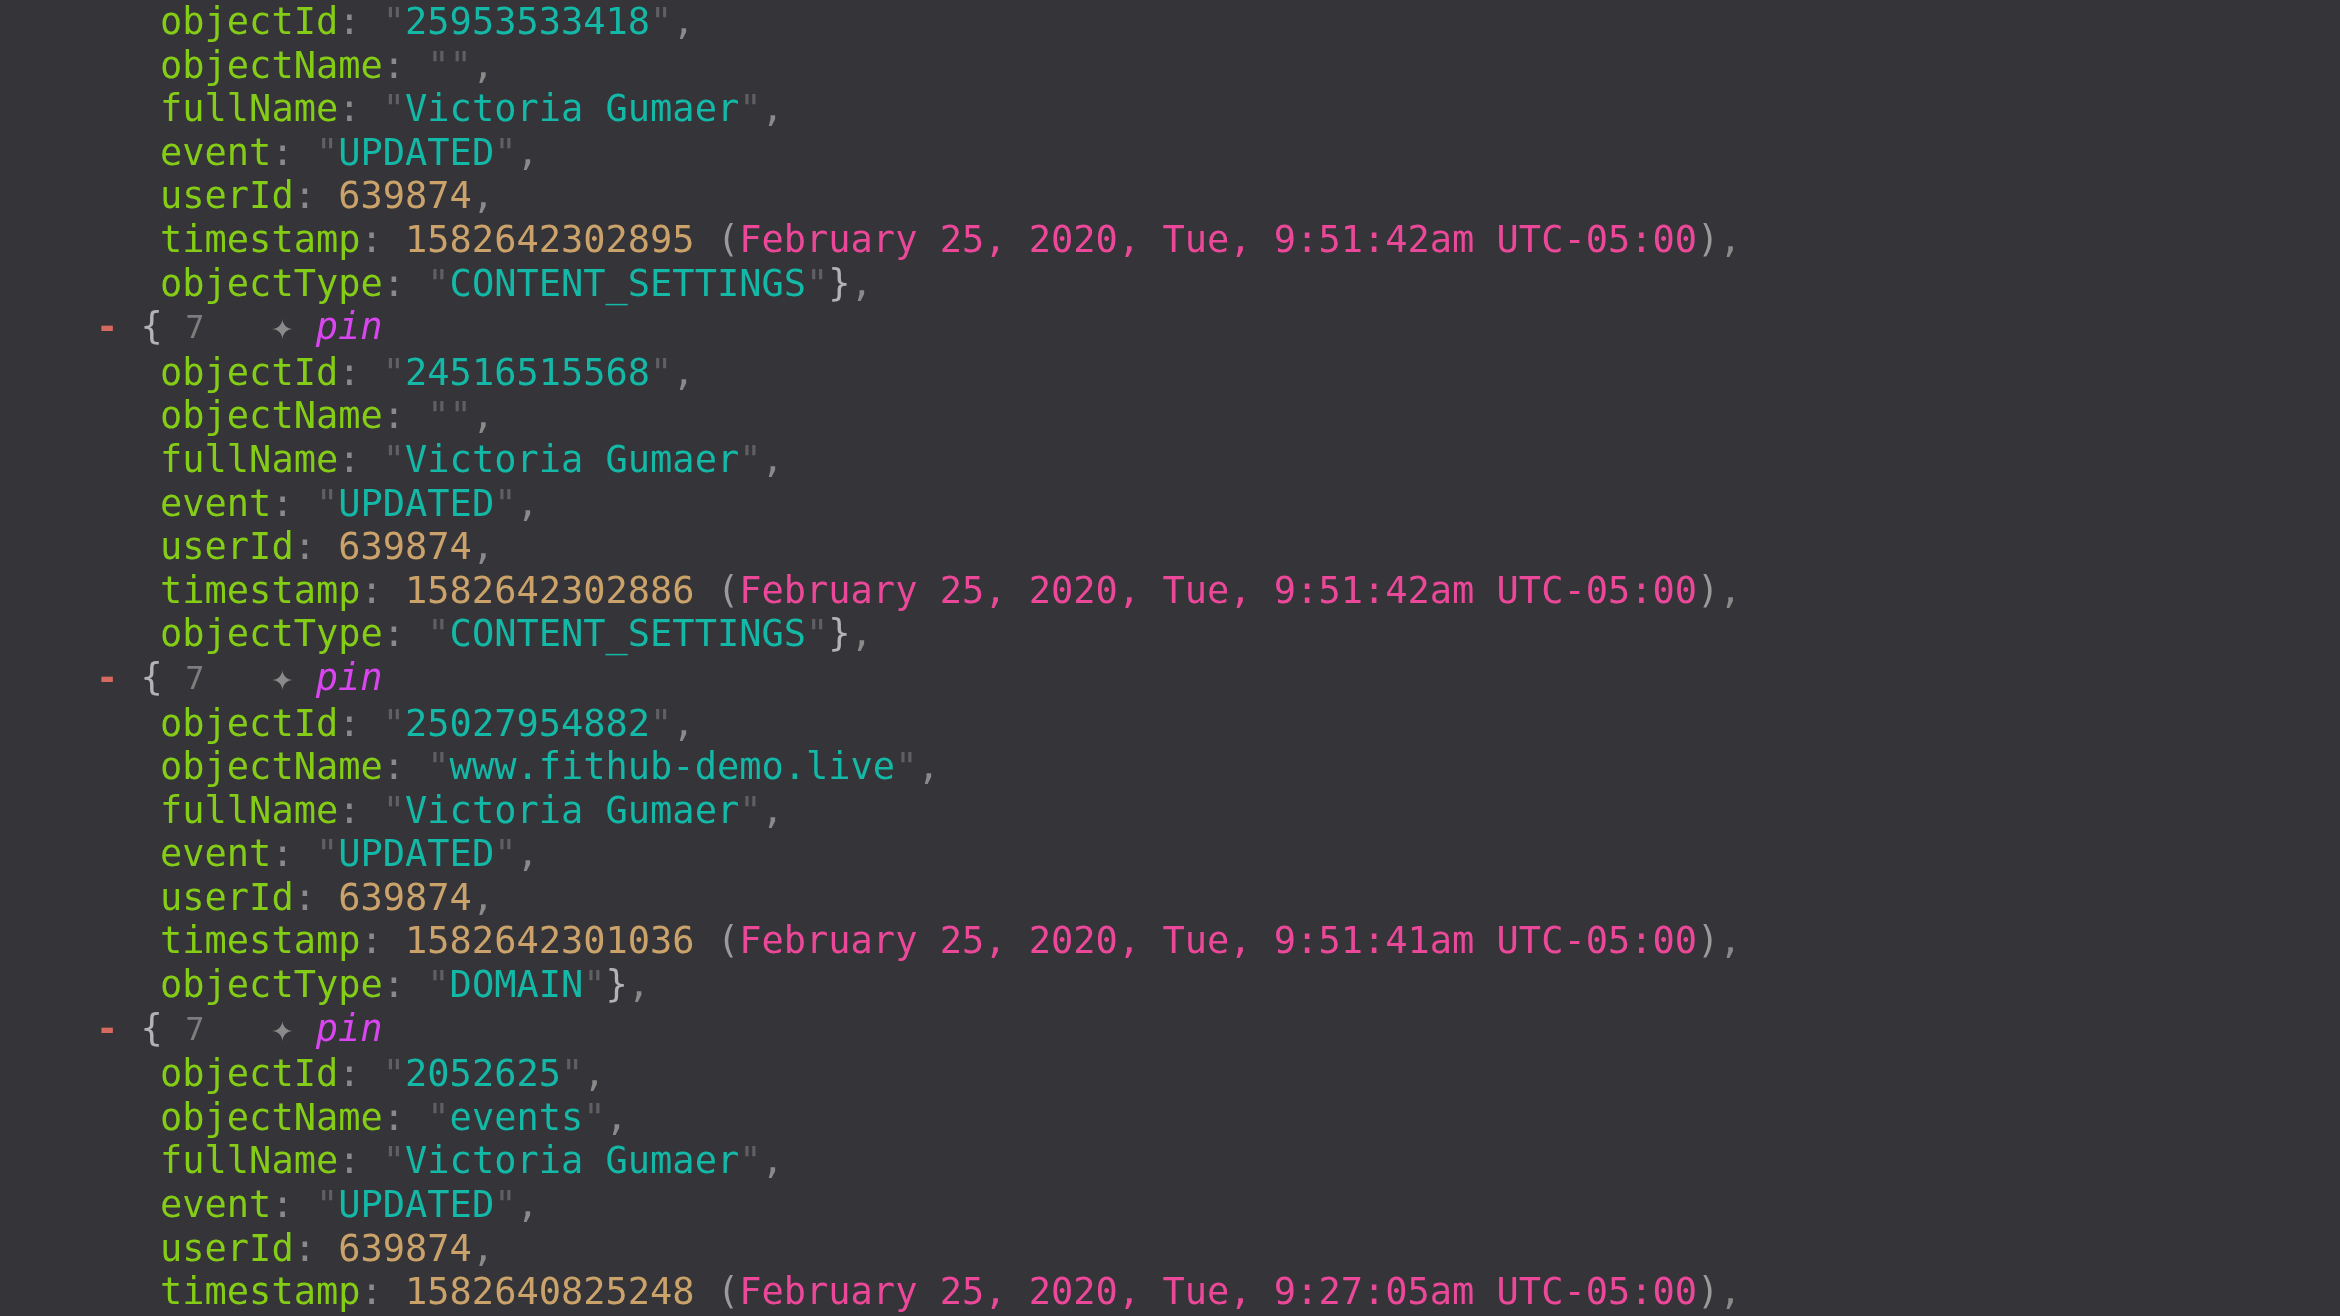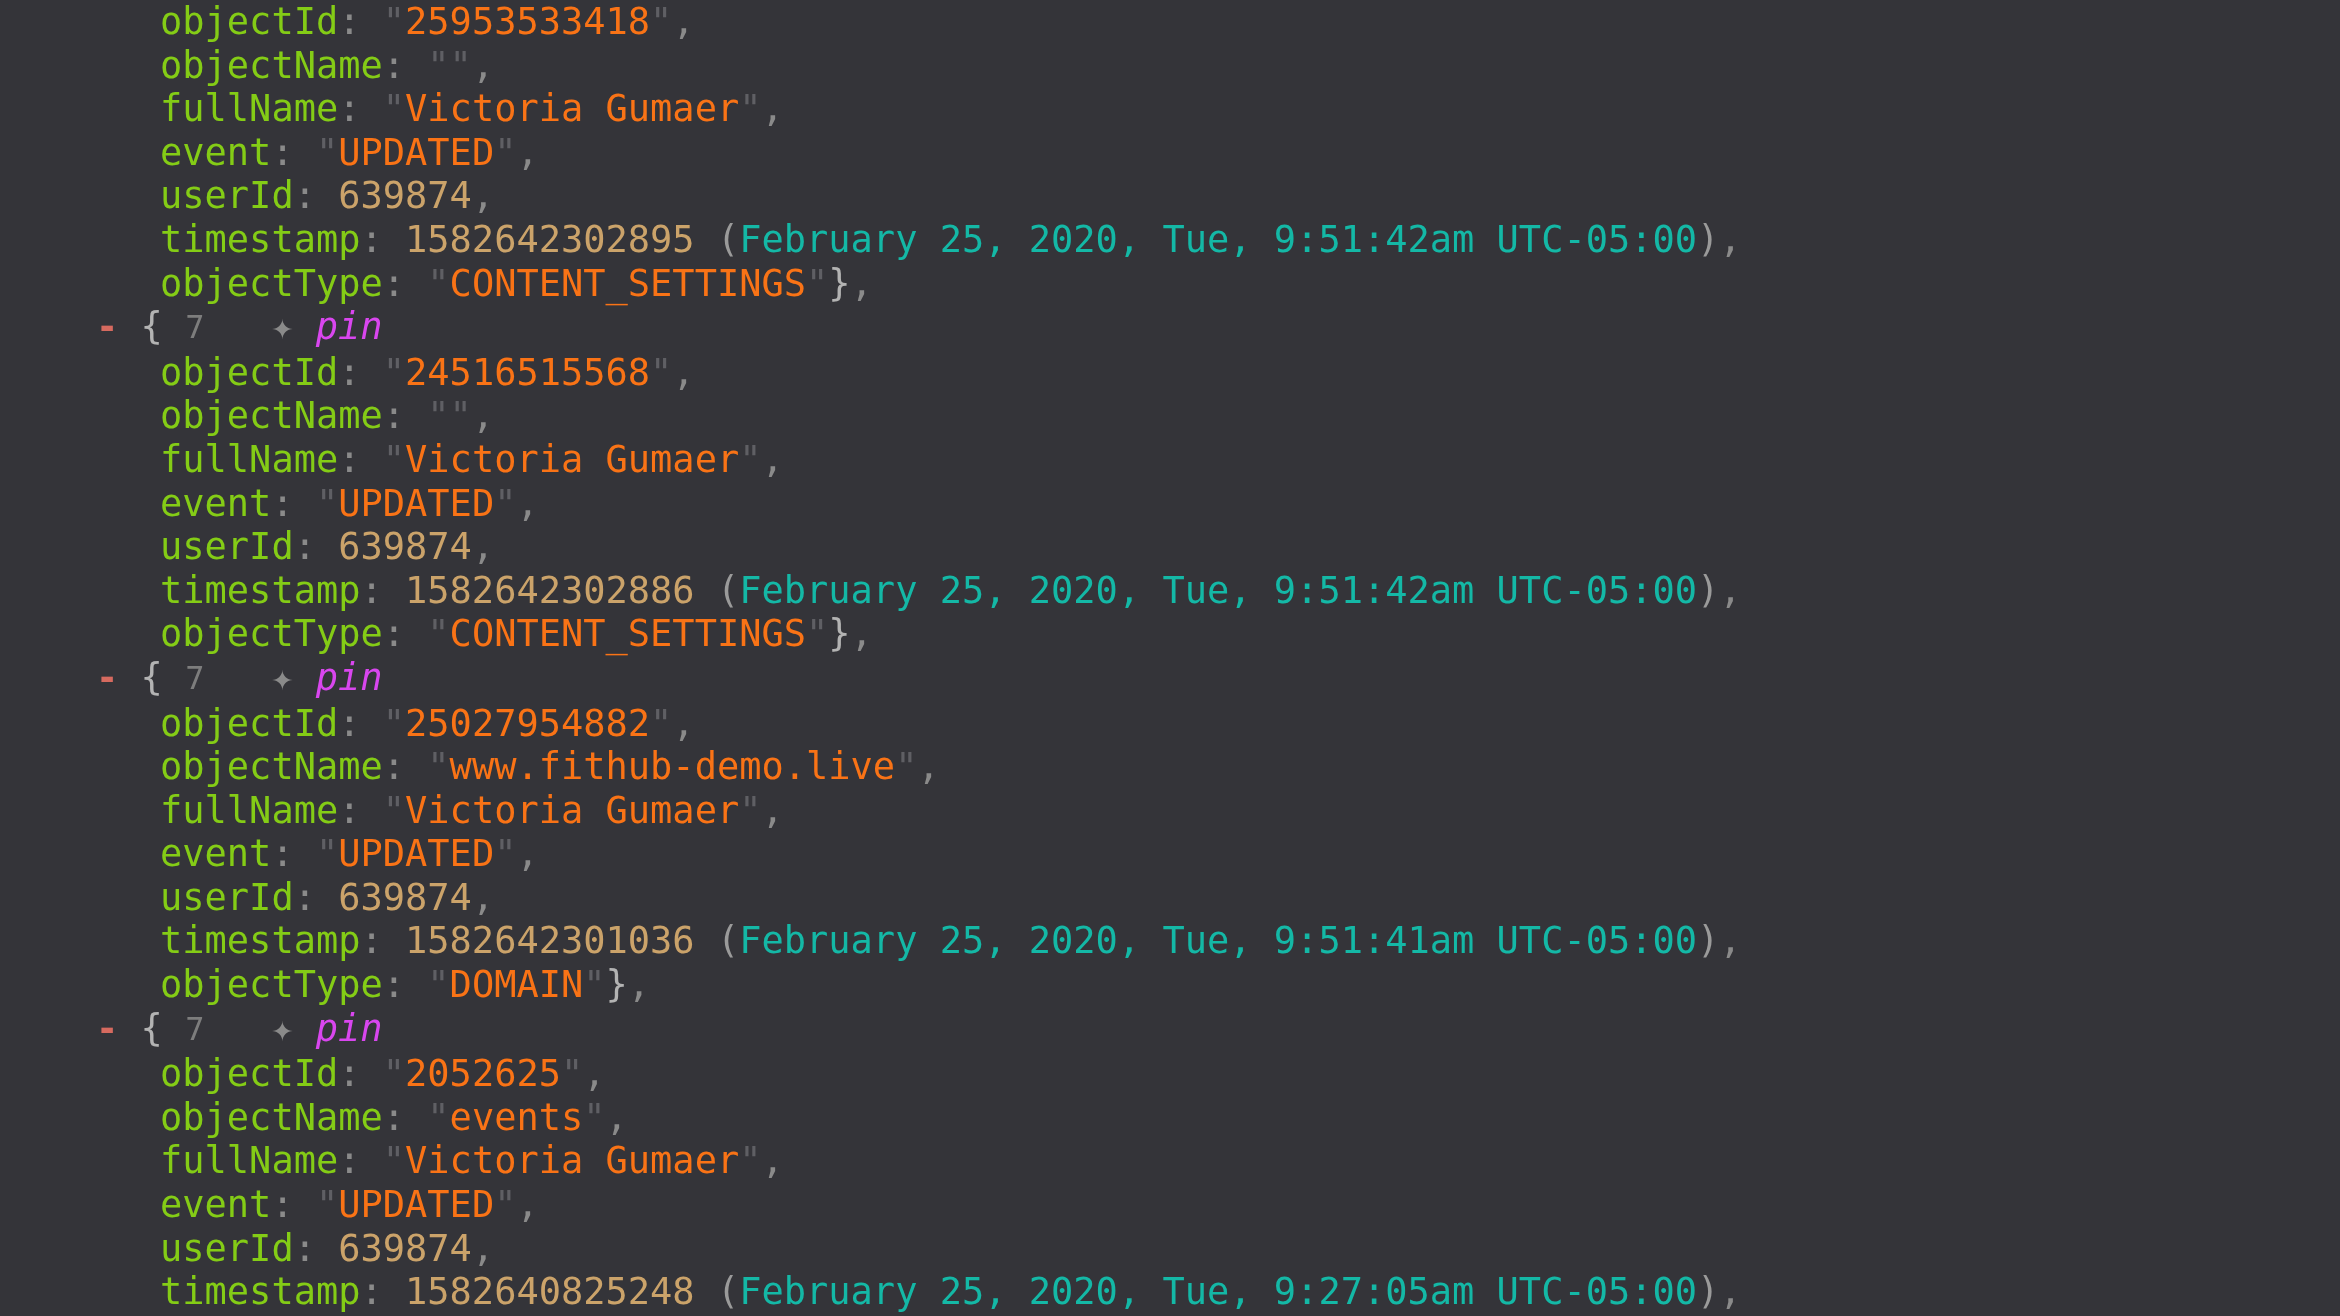--- a/index.html
+++ b/index.html
@@ -15,24 +15,24 @@
     height: 1316px;
   }
   .viewer {
     white-space: pre;
     padding: 0;
   }
   .row { display: block; }
   .k   { color: #84cc16; }         
   .c   { color: #8a8a8a; }         
   .q   { color: #5f5f64; }         
-  .s   { color: #f97316; }         
+  .s   { color: #14b8a6; }         
   .n   { color: #cba36a; }         
   .pn  { color: #9a9a9a; }         
-  .d   { color: #14b8a6; }         
+  .d   { color: #ec4899; }         
   .com { color: #8a8a8a; }         
   .br  { color: #b3b3b3; }         
   .minus { color: #d66a5f; font-weight: 600; }
   .cnt { color: #7d7d7d; font-size: 32px; position: relative; top: -1px;}
   .pin-icon { color: #8a8a8a; }
   .pin-text{ color: #d946ef; font-style: italic; }
   .pin-wrap { cursor: pointer; }
   .pad1 { display:inline-block; width: 160px; }   
   .pad0 { display:inline-block; width: 96px; }    
 </style>

